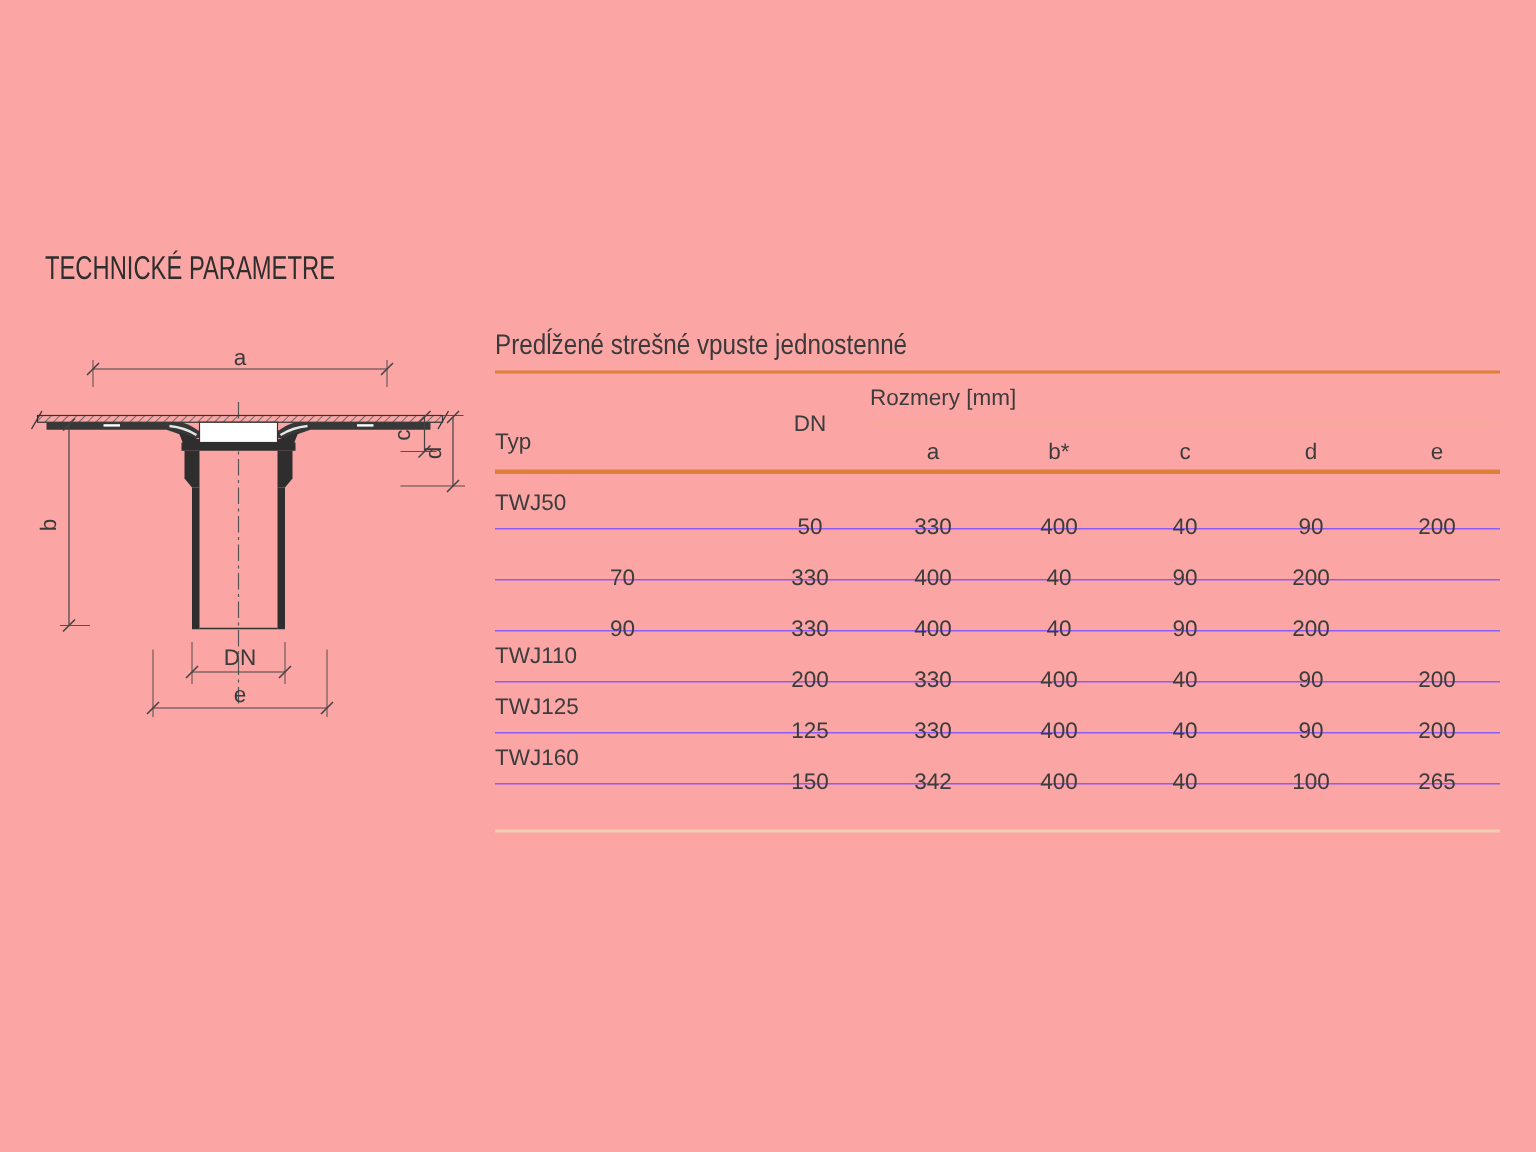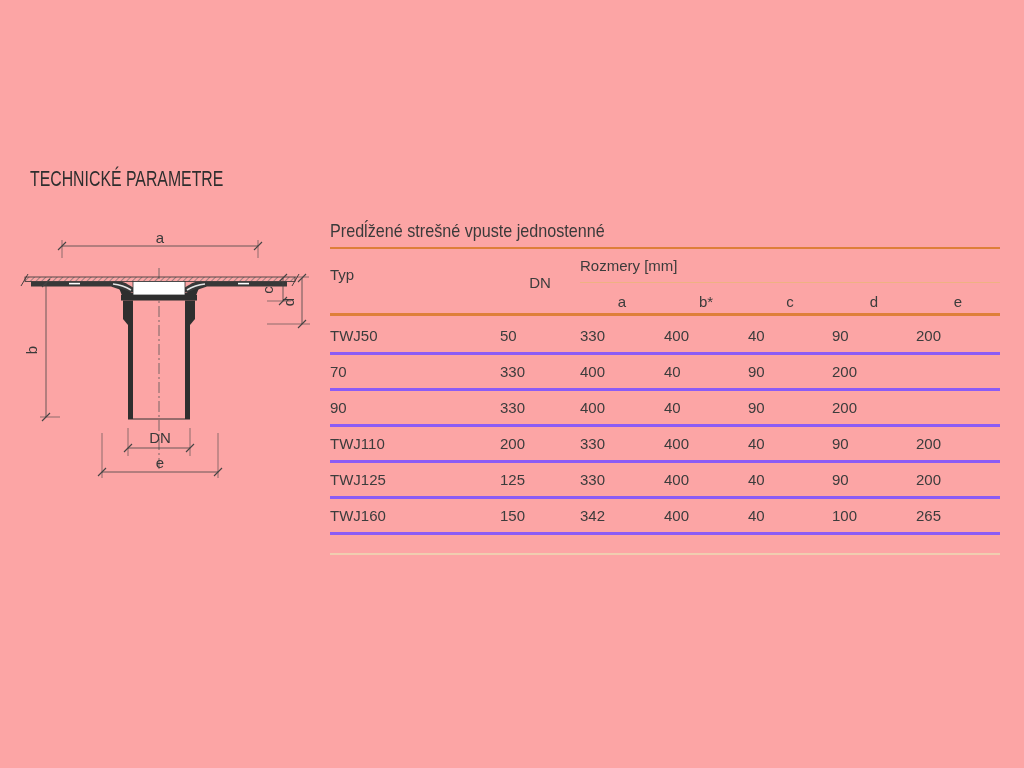--- a/index.html
+++ b/index.html
@@ -20,31 +20,31 @@
   .tbl{position:absolute;left:330px;top:220px;width:670px;height:340px;font-size:15px;}
   .tbl-title{
     position:absolute;left:0;top:0;font-size:19px;color:#3a3a3a;white-space:nowrap;
     transform:scaleX(.85);transform-origin:0 50%;
   }
   .accent-line{position:absolute;left:0;width:670px;height:3px;background:#de7f3a;}
   .accent-line.l1{top:27px;height:2px;}
   .accent-line.l2{top:93px;}
   .group-head{position:absolute;left:250px;width:420px;top:37px;text-align:left;color:#3c3c3c;}
   .thin-line{position:absolute;left:250px;width:420px;top:62px;height:1px;background:#efb183;}
-  .col-typ{position:absolute;left:0;top:46px;}
+  .col-typ{position:absolute;left:0;top:66px;}
   .col-dn{position:absolute;left:170px;width:80px;top:54px;text-align:center;}
   .dim-letter{position:absolute;top:73px;width:84px;text-align:center;}
   .dim-letter.d0{left:250px}.dim-letter.d1{left:334px}.dim-letter.d2{left:418px}
   .dim-letter.d3{left:502px}.dim-letter.d4{left:586px}
   .rows{position:absolute;left:0;top:99px;width:670px;}
   .trow{
     display:grid;grid-template-columns:170px 80px 84px 84px 84px 84px 84px;
-    height:33px;line-height:33px;border-bottom:3px solid #8b5cf6;
-  }
-  .trow .c{text-align:left;}
+    height:33px;line-height:33px;border-bottom:1px solid #8b5cf6;
+  }
+  .trow .c{text-align:center;margin-top:16px;}
   .footnote{position:absolute;left:0;top:309px;line-height:20px;word-spacing:-1px;color:#3c3c3c;}
   .bottom-line{position:absolute;left:0;top:333px;width:670px;height:2px;background:#f0cdb0;}
 </style>
 </head>
 <body>
 
 <div id="canvas">
 
   <div class="page-title">TECHNICKÉ PARAMETRE</div>
 

